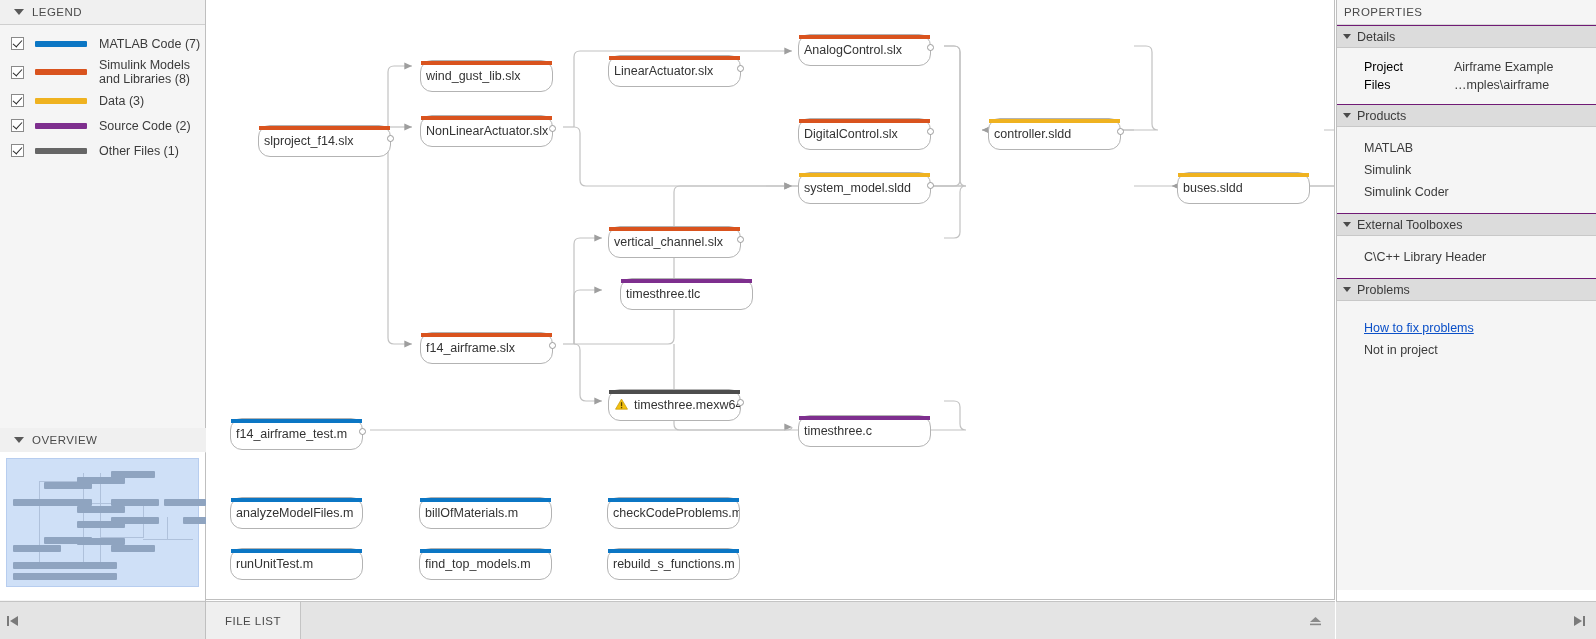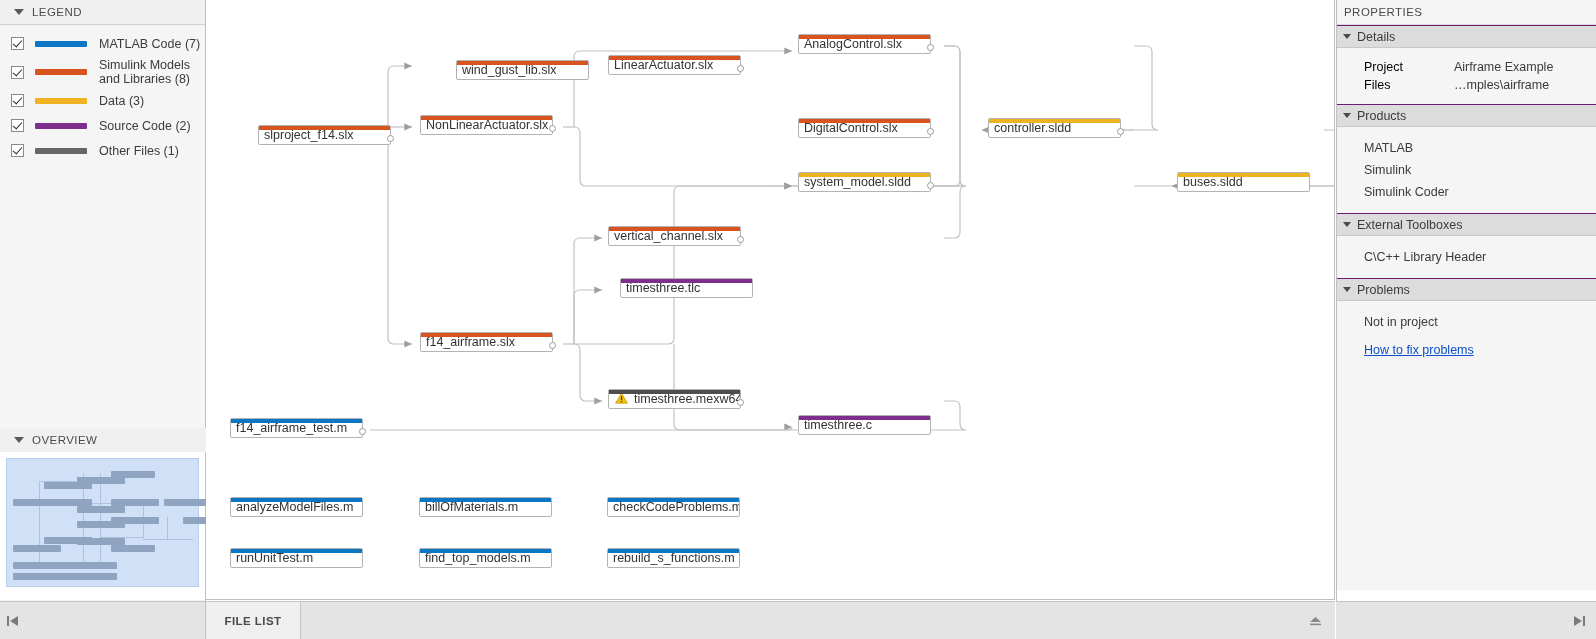--- a/index.html
+++ b/index.html
@@ -29,30 +29,30 @@
   .ovbar{position:absolute;background:#8fa4c0;height:7px;border-radius:1px;}
   .ovline{position:absolute;background:#afc1db;}
 
   #left-foot{position:absolute;left:0;top:601px;width:205px;height:38px;background:#e4e4e4;border-top:1px solid #c4c4c4;box-sizing:border-box;display:flex;align-items:center;}
   .navbtn{width:26px;height:100%;display:flex;align-items:center;justify-content:center;}
 
   
   #canvas-wrap{position:absolute;left:206px;top:0;width:1129px;height:600px;background:#ffffff;border-right:1px solid #bfbfbf;border-bottom:1px solid #bfbfbf;box-sizing:border-box;overflow:hidden;}
   #canvas{position:absolute;left:0;top:0;width:1129px;height:600px;}
   #edges{position:absolute;left:0;top:0;width:1129px;height:600px;}
-  .node{position:absolute;background:#ffffff;border:1px solid #b3b3b3;border-radius:2px;box-sizing:border-box;
-        height:20px;display:flex;align-items:center;box-shadow:0 0 0 0 rgba(0,0,0,0);}
+  .node{position:absolute;background:#ffffff;border:1px solid #b3b3b3;border-radius:12px;box-sizing:border-box;
+        height:32px;display:flex;align-items:center;box-shadow:0 0 0 0 rgba(0,0,0,0);}
   .node .bar{position:absolute;left:0;right:0;top:0;height:4px;}
   .node .nlabel{font-size:12.5px;color:#333;padding-left:5px;white-space:nowrap;overflow:hidden;}
   .node .warn{margin-left:6px;margin-top:1px;flex:0 0 auto;}
   .port{position:absolute;width:7px;height:7px;border:1px solid #9b9b9b;border-radius:50%;background:#fff;box-sizing:border-box;}
 
   
   #bottom{position:absolute;left:206px;top:601px;width:1129px;height:38px;background:#e4e4e4;box-sizing:border-box;
-          border-top:1px solid #c4c4c4;display:flex;align-items:center;font-weight:bold;}
+          border-top:1px solid #c4c4c4;display:flex;align-items:center;}
   #filelist-tab{height:100%;min-width:70px;padding:0 12px;display:flex;align-items:center;justify-content:center;
                 background:#efefef;border-right:1px solid #c4c4c4;font-size:11.5px;letter-spacing:.45px;color:#4a4a4a;}
   #bottom-spacer{flex:1;}
   #collapse-btn{width:40px;height:100%;display:flex;align-items:center;justify-content:center;}
 
   
   #right{position:absolute;left:1336px;top:0;width:260px;height:639px;background:#ffffff;box-sizing:border-box;}
   #prop-title{height:24px;line-height:24px;padding-left:8px;font-size:11.5px;letter-spacing:.45px;color:#4a4a4a;background:#f5f5f5;border-bottom:1px solid #d8d8d8;}
   .sec-head{height:21px;background:#dcdcdc;border-top:1px solid #701a75;border-bottom:1px solid #c8c8c8;
             display:flex;align-items:center;padding-left:7px;font-size:12.5px;color:#3b3b3b;}
@@ -208,21 +208,21 @@
           
         </g>
       </svg>
 
       <div class="node" style="left:24px;top:125px;width:133px;margin-left:28px;">
         <span class="bar" style="background:#d9531e"></span>
         <span class="nlabel">slproject_f14.slx</span>
         <span class="port" style="right:-4px;top:9px;"></span>
       </div>
 
-      <div class="node" style="left:214px;top:60px;width:133px;margin-left:36px;">
+      <div class="node" style="left:214px;top:60px;width:133px;">
         <span class="bar" style="background:#d9531e"></span>
         <span class="nlabel">wind_gust_lib.slx</span>
       </div>
 
       <div class="node" style="left:214px;top:115px;width:133px;">
         <span class="bar" style="background:#d9531e"></span>
         <span class="nlabel">NonLinearActuator.slx</span>
         <span class="port" style="right:-4px;top:9px;"></span>
       </div>
 
@@ -378,24 +378,24 @@
     </div>
     <div class="sec-body">
       <div class="litem">C\C++ Library Header</div>
     </div>
 
     <div class="sec-head">
       <span class="tri-s"></span>
       <span>Problems</span>
     </div>
     <div class="sec-body" style="padding-bottom:14px;">
-      <div class="litem">Not in project</div>
       <div class="litem" style="padding-top:10px;">
         <span class="link">How to fix problems</span>
       </div>
+      <div class="litem">Not in project</div>
     </div>
 
     <div id="right-fill" style="height:215px;"></div>
 
     <div id="right-foot">
       <div class="navbtn">
         <svg width="14" height="12" viewBox="0 0 14 12">
           <polygon points="2,1 2,11 10,6" fill="#7a7a7a"></polygon>
           <rect x="11" y="1" width="2" height="10" fill="#7a7a7a"></rect>
         </svg>

